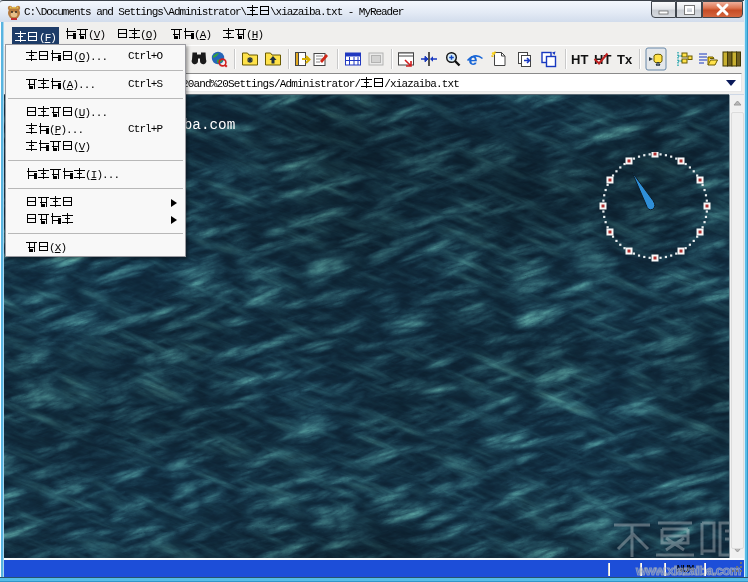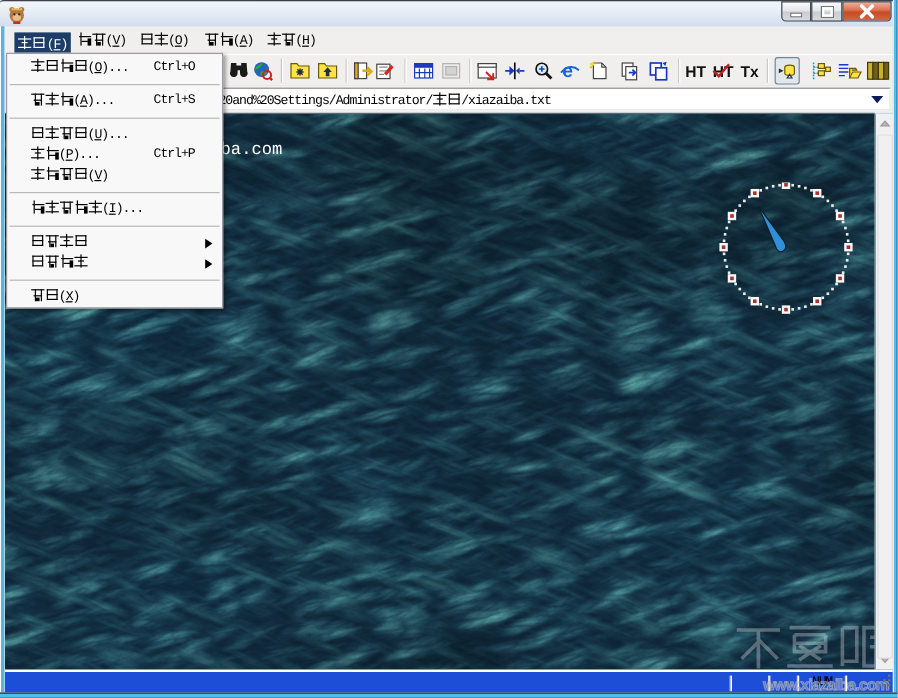--- a/index.html
+++ b/index.html
@@ -79,20 +79,21 @@
     <svg id="ticon" viewBox="0 0 16 16">
         <circle cx="8" cy="9" r="6" fill="#b5793d"></circle>
         <circle cx="4" cy="4" r="2.2" fill="#b5793d"></circle>
         <circle cx="12" cy="4" r="2.2" fill="#b5793d"></circle>
         <ellipse cx="8" cy="10.5" rx="3.4" ry="2.8" fill="#e6c089"></ellipse>
         <path d="M4 2 L6 4 L8 2.6 L10 4 L12 2 L12.5 4.5 L3.5 4.5 Z" fill="#e8c24a"></path>
         <circle cx="6" cy="8" r="0.9" fill="#222"></circle>
         <circle cx="10" cy="8" r="0.9" fill="#222"></circle>
         <path d="M5 14 h6 v2 h-6 z" fill="#c03030"></path>
       </svg>
+    <div id="ttext">C:\Documents and Settings\Administrator\<b class="g ga"></b><b class="g gb"></b>\xiazaiba.txt - MyReader</div>
     <div id="bmin" class="wbtn"><svg width="23" height="15" viewBox="0 0 23 15">
           <rect x="7" y="9" width="9" height="3" fill="#fff" stroke="#6a6a6a" stroke-width="0.8"></rect>
         </svg></div>
     <div id="bmax" class="wbtn"><svg width="24" height="15" viewBox="0 0 24 15">
           <rect x="7.5" y="3.5" width="10" height="9" fill="none" stroke="#777" stroke-width="1"></rect>
           <rect x="9" y="5" width="7" height="6" fill="none" stroke="#fff" stroke-width="2"></rect>
         </svg></div>
     <div id="bclose" class="wbtn"><svg width="39" height="15" viewBox="0 0 39 15">
           <path d="M15 3 L24 12 M24 3 L15 12" stroke="#fff" stroke-width="3" stroke-linecap="round"></path>
         </svg></div>

